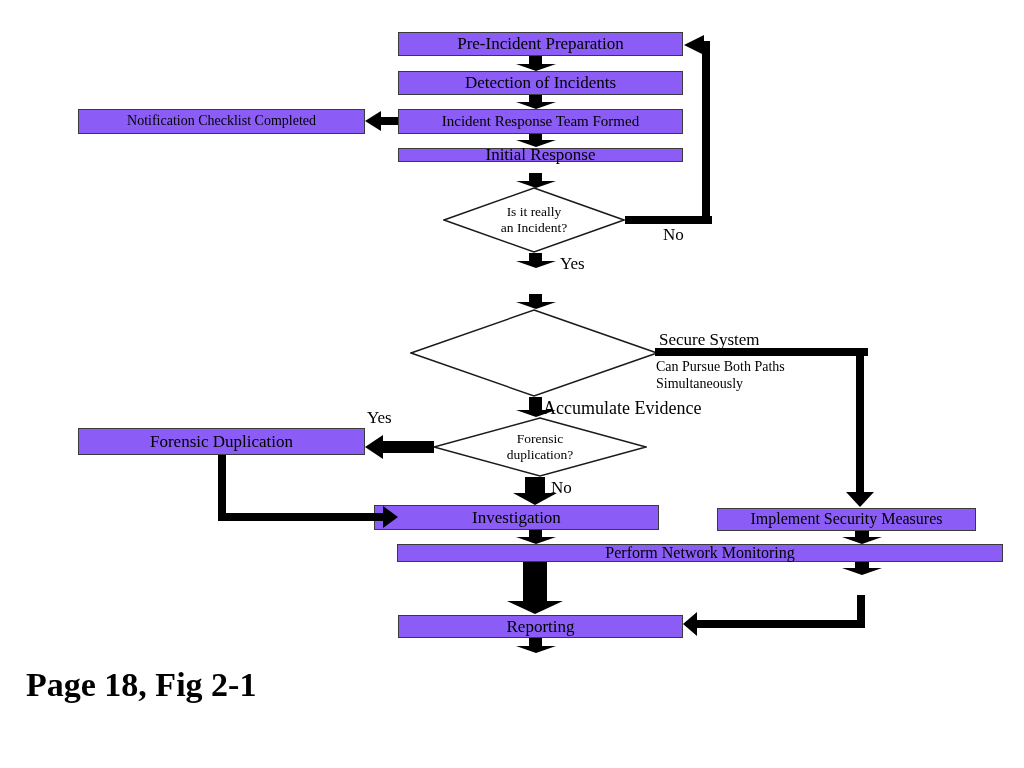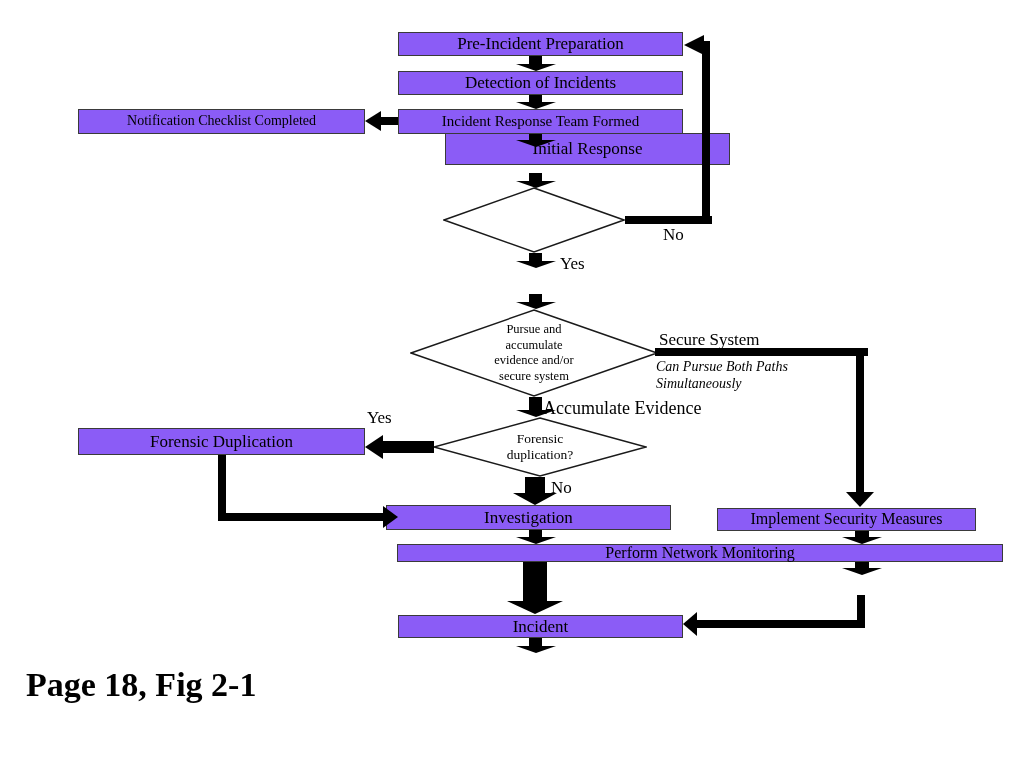--- a/index.html
+++ b/index.html
@@ -29,46 +29,44 @@
 <div class="canvas">
 
   <div class="box" style="left:398px;top:32px;width:285px;height:24px;font-size:17px;">Pre-Incident Preparation</div>
 
   <div class="box" style="left:398px;top:71px;width:285px;height:24px;font-size:17px;">Detection of Incidents</div>
 
   <div class="box" style="left:398px;top:109px;width:285px;height:25px;font-size:15px;font-family:Liberation Serif, serif;">Incident Response Team Formed</div>
 
   <div class="box" style="left:78px;top:109px;width:287px;height:25px;font-size:14px;">Notification Checklist Completed</div>
 
-  <div class="box" style="left:398px;top:133px;width:285px;height:32px;font-size:17px;margin-left:47px;">Initial Response</div>
+  <div class="box" style="left:398px;top:148px;width:285px;height:14px;font-size:17px;">Initial Response</div>
 
 
   <div class="box" style="left:78px;top:428px;width:287px;height:27px;font-size:17px;">Forensic Duplication</div>
 
-  <div class="box" style="left:386px;top:505px;width:285px;height:25px;font-size:17px;">Investigation</div>
+  <div class="box" style="left:374px;top:505px;width:285px;height:25px;font-size:17px;">Investigation</div>
 
   <div class="box" style="left:717px;top:508px;width:259px;height:23px;font-size:16px;">Implement Security Measures</div>
 
   <div class="box" style="left:397px;top:544px;width:606px;height:18px;font-size:16px;">Perform Network Monitoring</div>
 
 
-  <div class="box" style="left:398px;top:615px;width:285px;height:23px;font-size:17px;">Incident</div>
+  <div class="box" style="left:398px;top:615px;width:285px;height:23px;font-size:17px;">Reporting</div>
 
 
   <svg class="dshape" style="left:443px;top:187px;" width="182" height="66" viewBox="0 0 182 66">
     <polygon points="91,1 181,33 91,65 1,33"></polygon>
   </svg>
+  <div class="dtext" style="left:463px;top:192px;width:142px;height:56px;font-size:13.5px;line-height:16px;">Is it really
+an Incident?</div>
 
   <svg class="dshape" style="left:410px;top:309px;" width="248" height="88" viewBox="0 0 248 88">
     <polygon points="124,1 247,44 124,87 1,44"></polygon>
   </svg>
-  <div class="dtext" style="left:440px;top:316px;width:188px;height:74px;font-size:12.5px;line-height:15.5px;">Pursue and
-accumulate
-evidence and/or
-secure system</div>
 
   <svg class="dshape" style="left:433px;top:417px;" width="214" height="60" viewBox="0 0 214 60">
     <polygon points="107,1 213,30 107,59 1,30"></polygon>
   </svg>
   <div class="dtext" style="left:453px;top:422px;width:174px;height:50px;font-size:13.5px;line-height:16px;">Forensic
 duplication?</div>
 
   <div class="rect" style="left:529px;top:56px;width:13px;height:9px;"></div>
   <div class="tri" style="left:516px;top:64px;border-left:20px solid transparent;border-right:20px solid transparent;border-top:7px solid #000;"></div>
 
@@ -129,21 +127,21 @@
 
   <div class="rect" style="left:381px;top:117px;width:17px;height:8px;"></div>
   <div class="tri" style="left:365px;top:111px;border-top:10px solid transparent;border-bottom:10px solid transparent;border-right:16px solid #000;"></div>
 
   <div class="lbl" style="left:663px;top:225px;font-size:17px;">No</div>
 
   <div class="lbl" style="left:560px;top:254px;font-size:17px;">Yes</div>
 
   <div class="lbl" style="left:659px;top:330px;font-size:17px;">Secure System</div>
 
-  <div class="lbl" style="left:656px;top:358px;font-size:14px;line-height:17px;font-style:italic;">Can Pursue Both Paths
+  <div class="lbl" style="left:656px;top:358px;font-size:14px;line-height:17px;">Can Pursue Both Paths
 Simultaneously</div>
 
   <div class="lbl" style="left:543px;top:398px;font-size:18px;">Accumulate Evidence</div>
 
   <div class="lbl" style="left:367px;top:408px;font-size:17px;">Yes</div>
 
   <div class="lbl" style="left:551px;top:478px;font-size:17px;">No</div>
 
   <div class="caption" style="left:26px;top:666px;font-size:34px;">Page 18, Fig 2-1</div>
 

